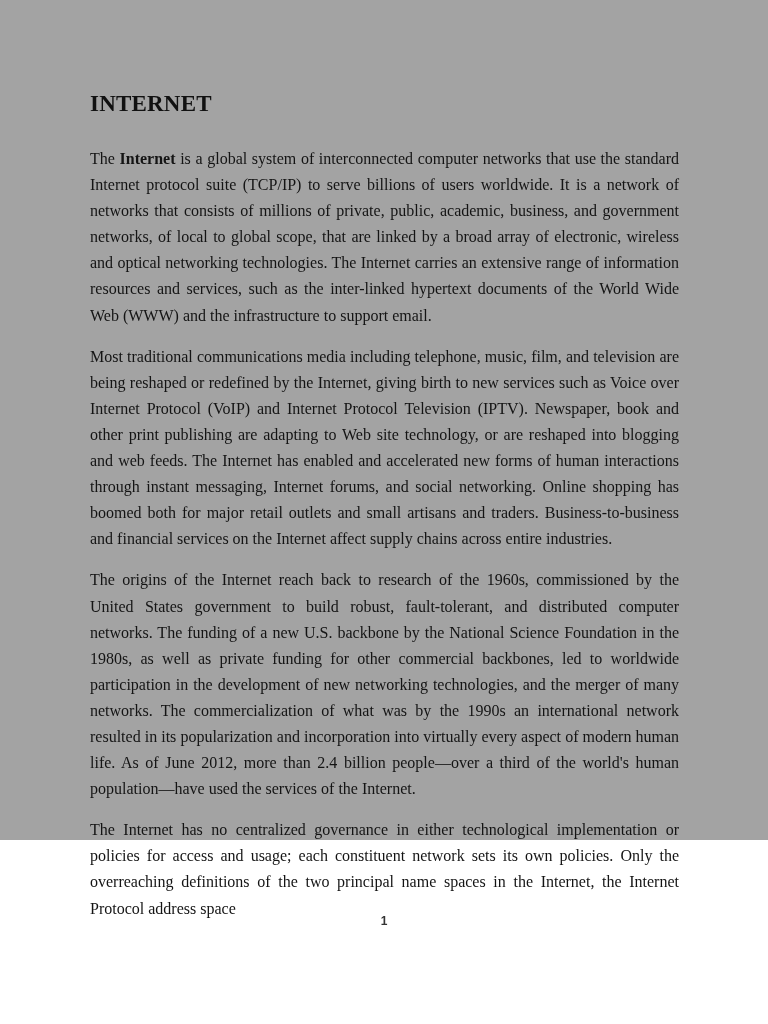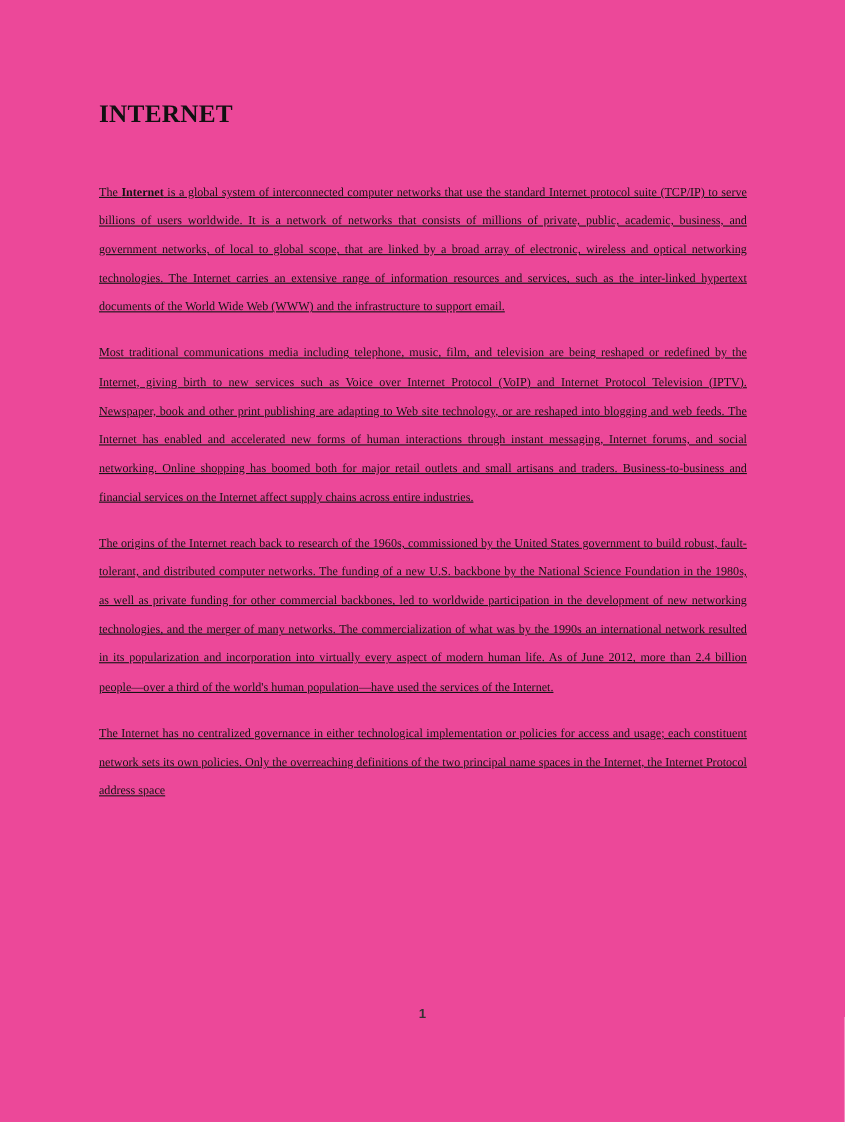--- a/index.html
+++ b/index.html
@@ -13,48 +13,47 @@
       position: relative;
       overflow: hidden;
       font-family: "Liberation Serif", "DejaVu Serif", serif;
       color: #141414;
     }
     .page {
       position: absolute;
       left: 0;
       top: 0;
       width: 768px;
-      height: 1020px;
-      background: #ec4899;
+      height: 840px;
+      background: #a3a3a3;
     }
     .title {
       position: absolute;
       left: 90px;
       top: 90px;
       margin: 0;
       font-size: 23px;
       font-weight: bold;
       letter-spacing: 0.2px;
       color: #111111;
       line-height: 28px;
     }
     .body-text {
       position: absolute;
       left: 90px;
       top: 146px;
       width: 589px;
     }
     .para {
-      margin: 16px 0 15px 0;
-      font-size: 11px;
+      margin: 0 0 15px 0;
+      font-size: 16px;
       line-height: 26.1px;
       text-align: justify;
       text-align-last: left;
       hyphens: none;
-      text-decoration: underline;
     }
     .para b {
       font-weight: bold;
     }
     .page-number {
       position: absolute;
       left: 0;
       width: 768px;
       top: 914px;
       text-align: center;

